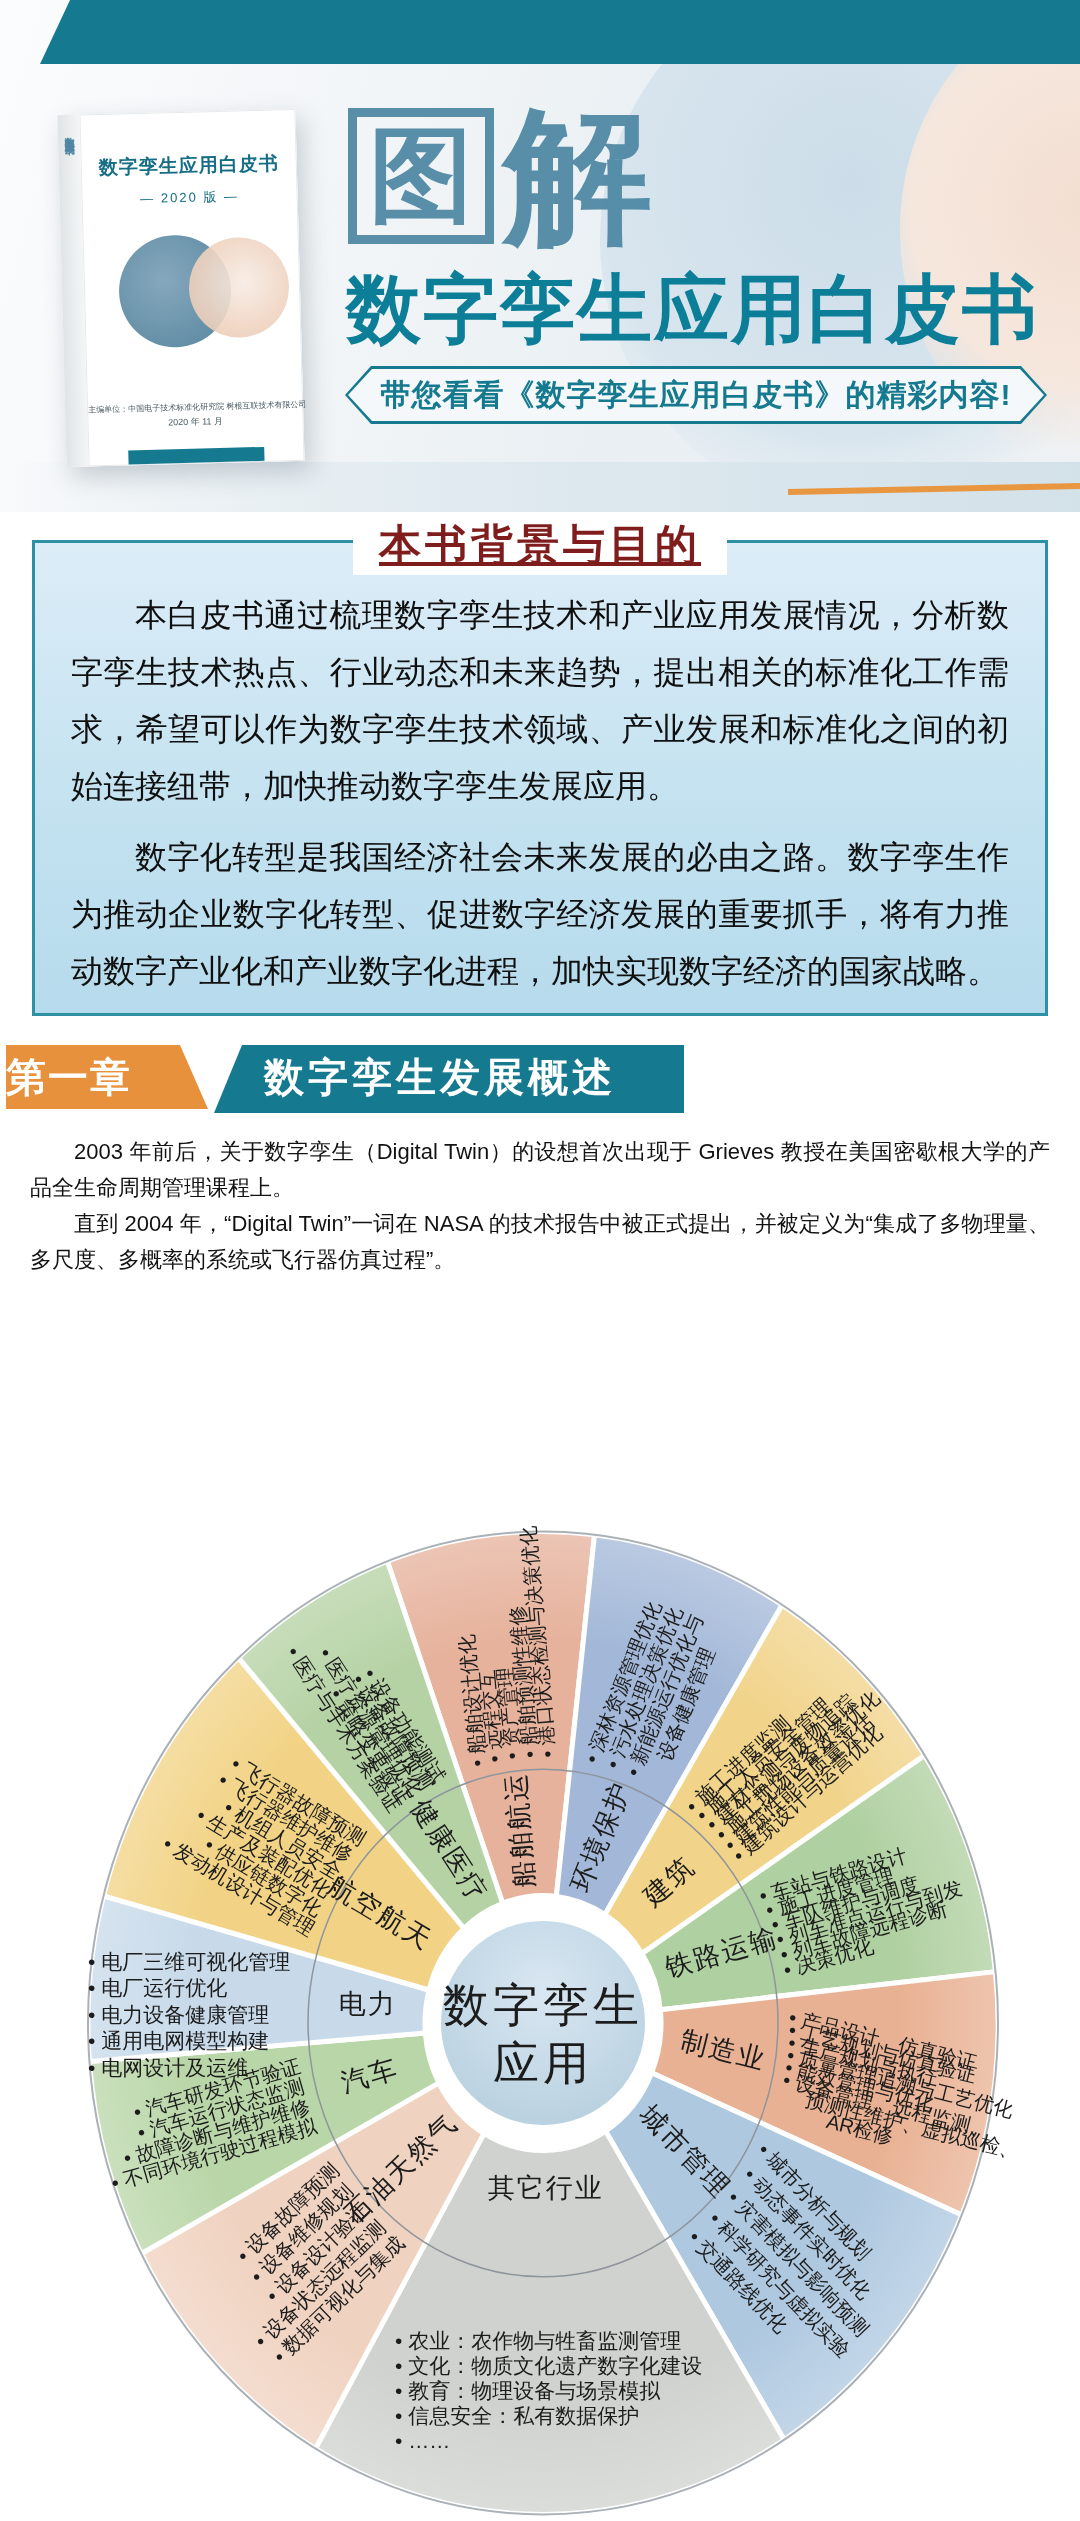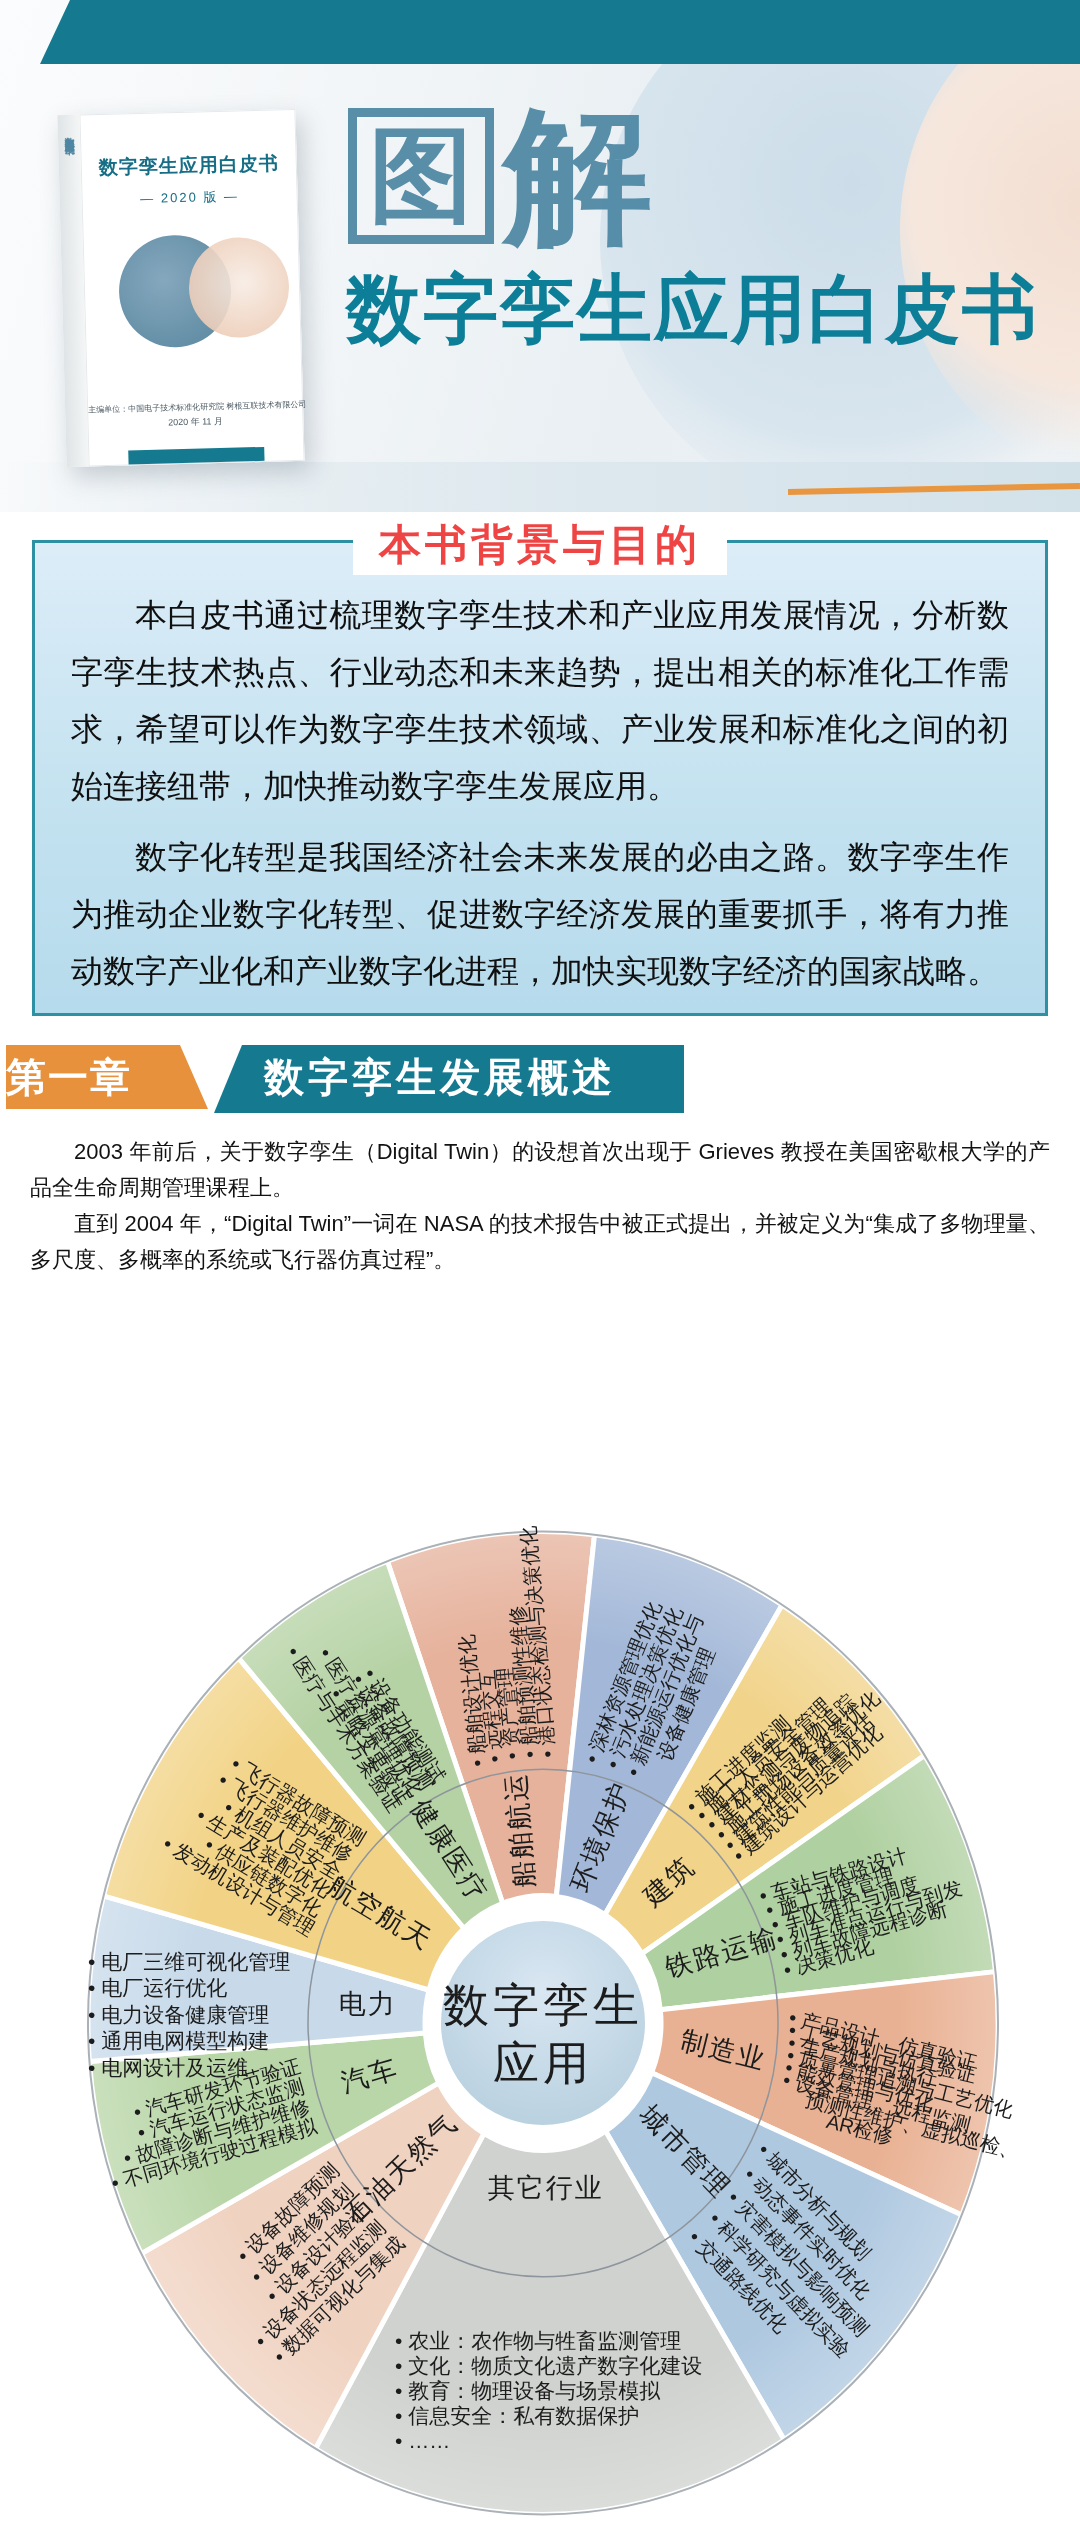--- a/index.html
+++ b/index.html
@@ -46,21 +46,21 @@
     clip-path:polygon(0 50%,26px 0,calc(100% - 26px) 0,100% 50%,calc(100% - 26px) 100%,26px 100%);}
   .banner-inner{position:absolute;left:3px;top:3px;right:3px;bottom:3px;background:#f4f8fa;
     clip-path:polygon(0 50%,24px 0,calc(100% - 24px) 0,100% 50%,calc(100% - 24px) 100%,24px 100%);
     display:flex;align-items:center;justify-content:center;}
   .banner-inner span{color:#15798f;font-size:30px;font-weight:bold;letter-spacing:1px;}
 
   
   .bgbox{position:absolute;left:32px;top:540px;width:1016px;height:476px;
     border:3px solid #2e90a3;background:linear-gradient(180deg,#dcedf8 0%,#c4e2f0 55%,#b6dbec 100%);}
   .bgbox-title{position:absolute;top:-28px;left:50%;transform:translateX(-50%);
-    background:#ffffff;padding:2px 26px;font-size:42px;font-weight:900;color:#ef4444;letter-spacing:4px;white-space:nowrap;}
+    background:#ffffff;padding:2px 26px;font-size:42px;font-weight:900;color:#7f1d1d;letter-spacing:4px;white-space:nowrap;text-decoration:underline;}
   .bgbox-body{padding:44px 36px 0;}
   .bgbox-body p{margin:0 0 14px;font-size:32px;line-height:1.78;color:#101010;text-indent:2em;text-align:justify;font-weight:500;}
 
   
   .chapterbar{position:absolute;left:0;top:1045px;width:1080px;height:64px;}
   .chap-num{position:absolute;left:6px;top:0;width:202px;height:64px;background:#e8913d;
     clip-path:polygon(0 0,174px 0,202px 100%,0 100%);
     color:#fff;font-size:40px;font-weight:bold;line-height:64px;text-align:left;padding-right:26px;letter-spacing:2px;}
   .chap-title{position:absolute;left:214px;top:0;width:470px;height:68px;background:#15798f;
     clip-path:polygon(28px 0,100% 0,100% 100%,0 100%);
@@ -101,20 +101,25 @@
         <div class="book-date">2020 年 11 月</div>
         <div class="book-band"></div>
       </div>
     </div>
 
     <div class="illustrated">
       <span class="boxed">图</span>
       <span class="rest">解</span>
     </div>
     <h1 class="header-title">数字孪生应用白皮书</h1>
+    <div class="banner">
+      <div class="banner-inner">
+        <span>带您看看《数字孪生应用白皮书》的精彩内容!</span>
+      </div>
+    </div>
   </header>
 
   <section class="bgbox">
     <div class="bgbox-title">本书背景与目的</div>
     <div class="bgbox-body">
       <p>本白皮书通过梳理数字孪生技术和产业应用发展情况，分析数字孪生技术热点、行业动态和未来趋势，提出相关的标准化工作需求，希望可以作为数字孪生技术领域、产业发展和标准化之间的初始连接纽带，加快推动数字孪生发展应用。</p>
       <p>数字化转型是我国经济社会未来发展的必由之路。数字孪生作为推动企业数字化转型、促进数字经济发展的重要抓手，将有力推动数字产业化和产业数字化进程，加快实现数字经济的国家战略。</p>
     </div>
   </section>
 

